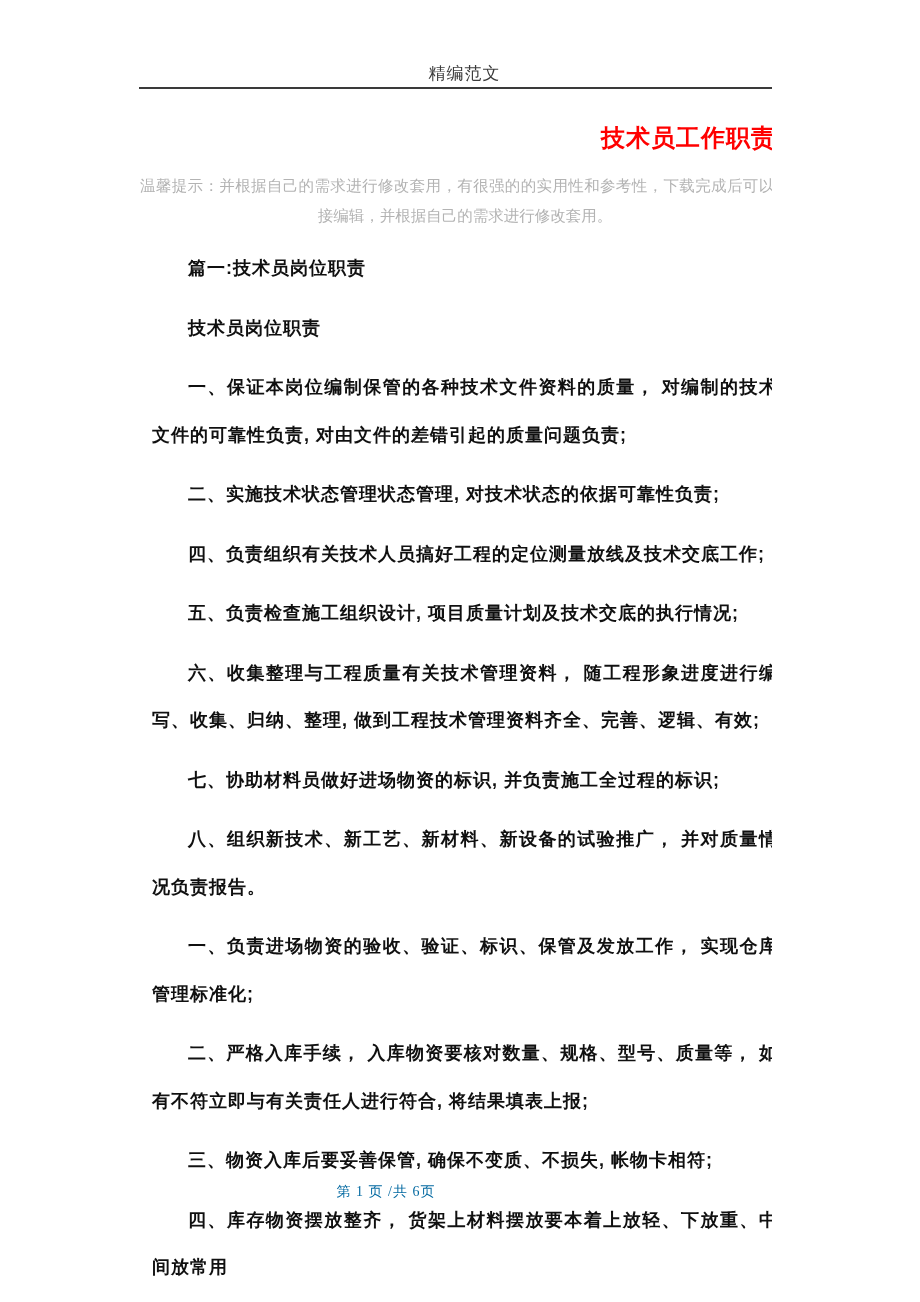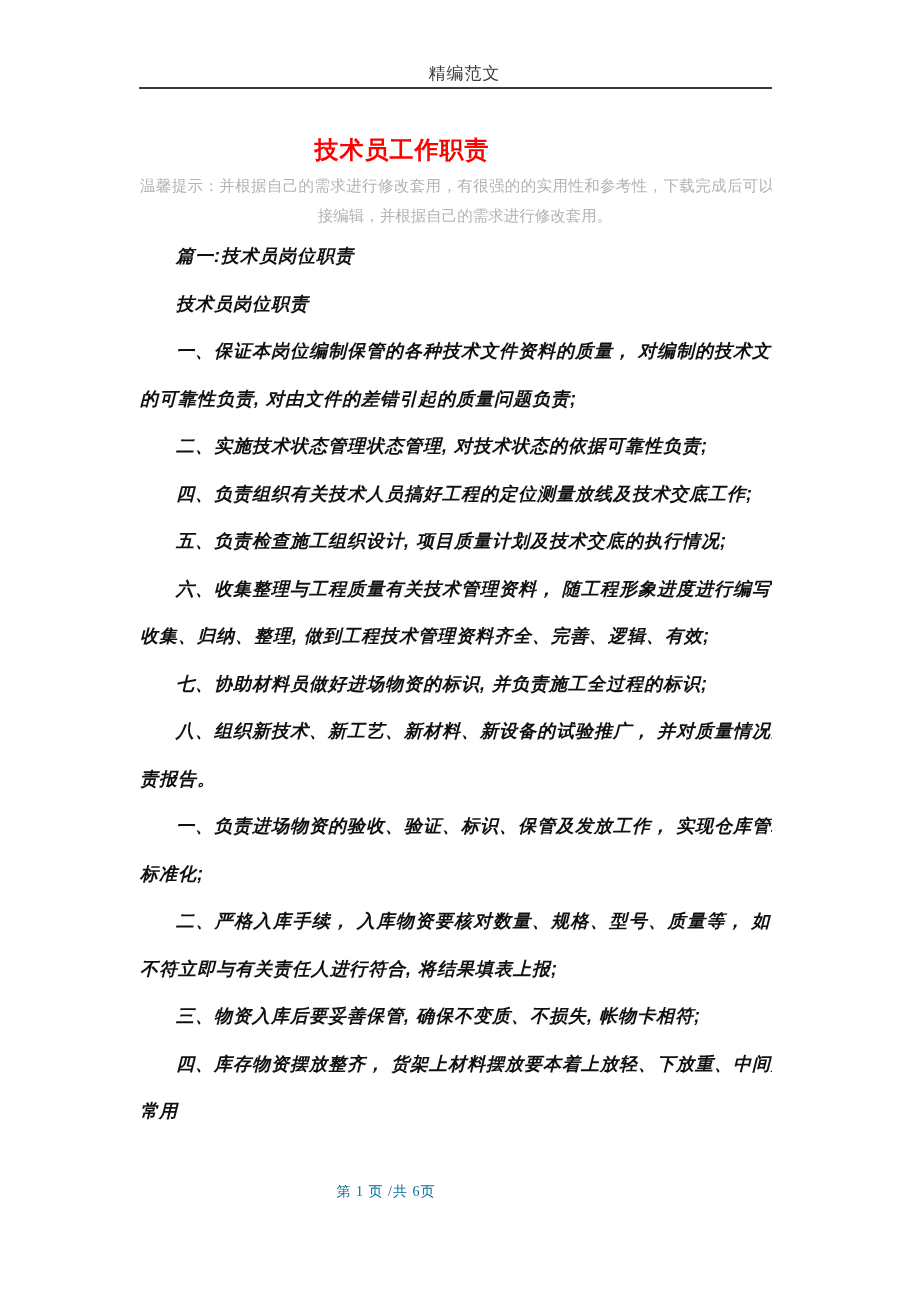--- a/index.html
+++ b/index.html
@@ -23,22 +23,22 @@
     font-family: "Liberation Serif", serif;
     font-size: 17px;
     letter-spacing: 1px;
     color: #3c3c3c;
   }
   .doc-title {
     position: absolute;
     top: 118px;
     left: 0;
     width: 100%;
-    margin: 16px;
-    text-align: center;
+    margin: 4px;
+    text-align: right;
     font-family: "Liberation Sans", sans-serif;
     font-size: 24px;
     font-weight: 700;
     letter-spacing: 1px;
   }
   .notice {
     position: absolute;
     top: 171px;
     left: 140px;
     width: 650px;
@@ -55,25 +55,24 @@
     top: 233px;
     left: 140px;
     width: 650px;
     font-size: 18px;
     font-weight: 700;
     line-height: 47.5px;
     letter-spacing: 1px;
     color: #101010;
   }
   .body-text p {
-    margin: 0;
+    margin: 12px;
     text-indent: 2em;
     text-align: justify;
     text-justify: inter-character;
-    font-style: italic;
   }
   .footer {
     position: absolute;
     top: 1183px;
     left: 0;
     width: 100%;
     text-align: center;
     font-family: "Liberation Serif", serif;
     font-size: 14px;
     letter-spacing: 1px;

